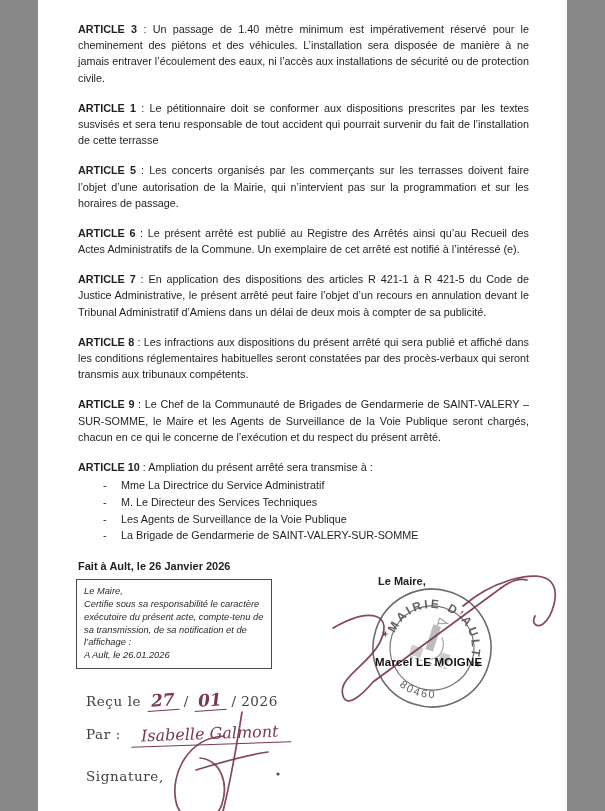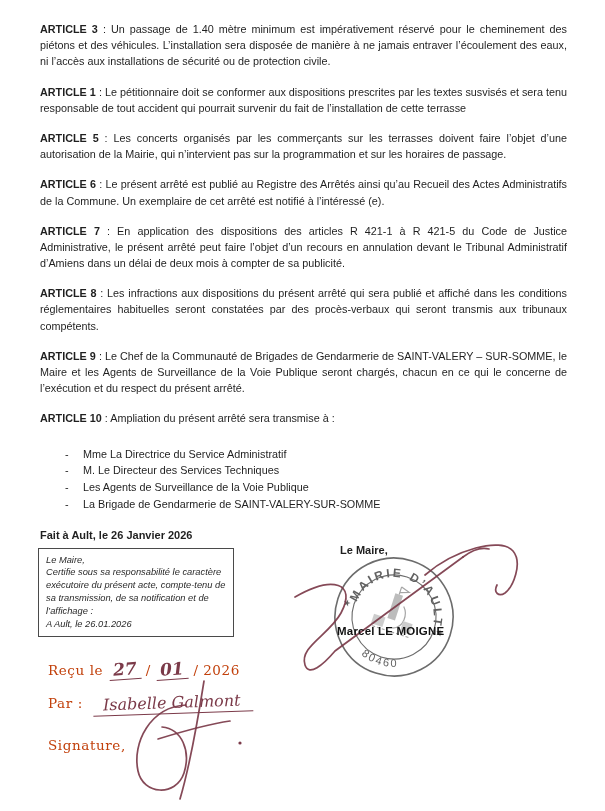--- a/index.html
+++ b/index.html
@@ -1,26 +1,26 @@
 <!DOCTYPE html>
 <html><head>
 <meta charset="utf-8">
 <style>
   * { margin:0; padding:0; box-sizing:border-box; }
   html,body { background:#888; }
   .page {
-    position:relative; width:605px; height:811px; background:#ffffff;
+    position:relative; width:529px; height:811px; background:#ffffff;
     font-family:"Liberation Sans", sans-serif; color:#1f1f1f; overflow:hidden;
     margin:0 auto;
   }
   .content { padding:21px 38px 0 40px; }
   p.article { font-size:10.8px; line-height:1.5; text-align:justify; margin:0 0 14px 0; }
   .b { font-weight:bold; }
   .list-block { margin:0 0 16px 0; }
-  .list-block p.article { margin-bottom:19px; }
+  .list-block p.article { margin-bottom:2px; }
   .list-row { font-size:10.8px; line-height:1.55; padding-left:25px; display:flex; }
   .list-row .dash { width:18px; text-align:left; }
   .dateline { font-size:11px; font-weight:bold; margin:4px 0 0 0; }
 
   .sig-zone { position:relative; height:258px; }
 
   .cert-box {
     position:absolute; left:-2px; top:7px; width:196px;
     border:1px solid #4a4a4a; padding:5px 7px 6px 7px;
     font-style:italic; font-size:9.3px; line-height:1.38;
@@ -33,21 +33,21 @@
   .stamp .ring2 { fill:none; stroke:#4c4c4c; stroke-width:1.1; }
   .stamp-text { font-family:"Liberation Sans", sans-serif; font-size:12px; letter-spacing:2.5px; fill:#3f3f3f; font-weight:bold; }
   .stamp-text-b { font-family:"Liberation Sans", sans-serif; font-size:11px; letter-spacing:2px; fill:#3f3f3f; }
   .star { font-size:9px; fill:#3f3f3f; }
   .mayor-name { position:absolute; left:297px; top:84px; font-weight:bold; font-size:11.5px; color:#111; z-index:3; letter-spacing:0.2px; }
 
   .sig-svg-1 { position:absolute; left:245px; top:-6px; width:240px; height:168px; z-index:2; }
   .sig-svg-2 { position:absolute; left:84px; top:136px; width:136px; height:128px; z-index:2; }
   .sig-stroke { fill:none; stroke:#7b3a49; stroke-width:1.7; stroke-linecap:round; opacity:0.92; }
 
-  .serif { font-family:"DejaVu Serif", serif; font-size:13.5px; color:#c2410c; letter-spacing:0.6px; }
+  .serif { font-family:"DejaVu Serif", serif; font-size:13.5px; color:#404040; letter-spacing:0.6px; }
   .received-line { position:absolute; left:8px; top:118px; }
   .par-line { position:absolute; left:8px; top:152px; }
   .signature-label { position:absolute; left:8px; top:196px; }
   .hand {
     font-family:"DejaVu Serif", serif; font-style:italic; color:#7b3a49;
   }
   .hand-num {
     display:inline-block; font-size:17px; font-weight:bold; padding:0 4px 0 4px;
     border-bottom:1.4px solid #7b3a49; transform:rotate(-4deg); margin:0 1px;
   }

